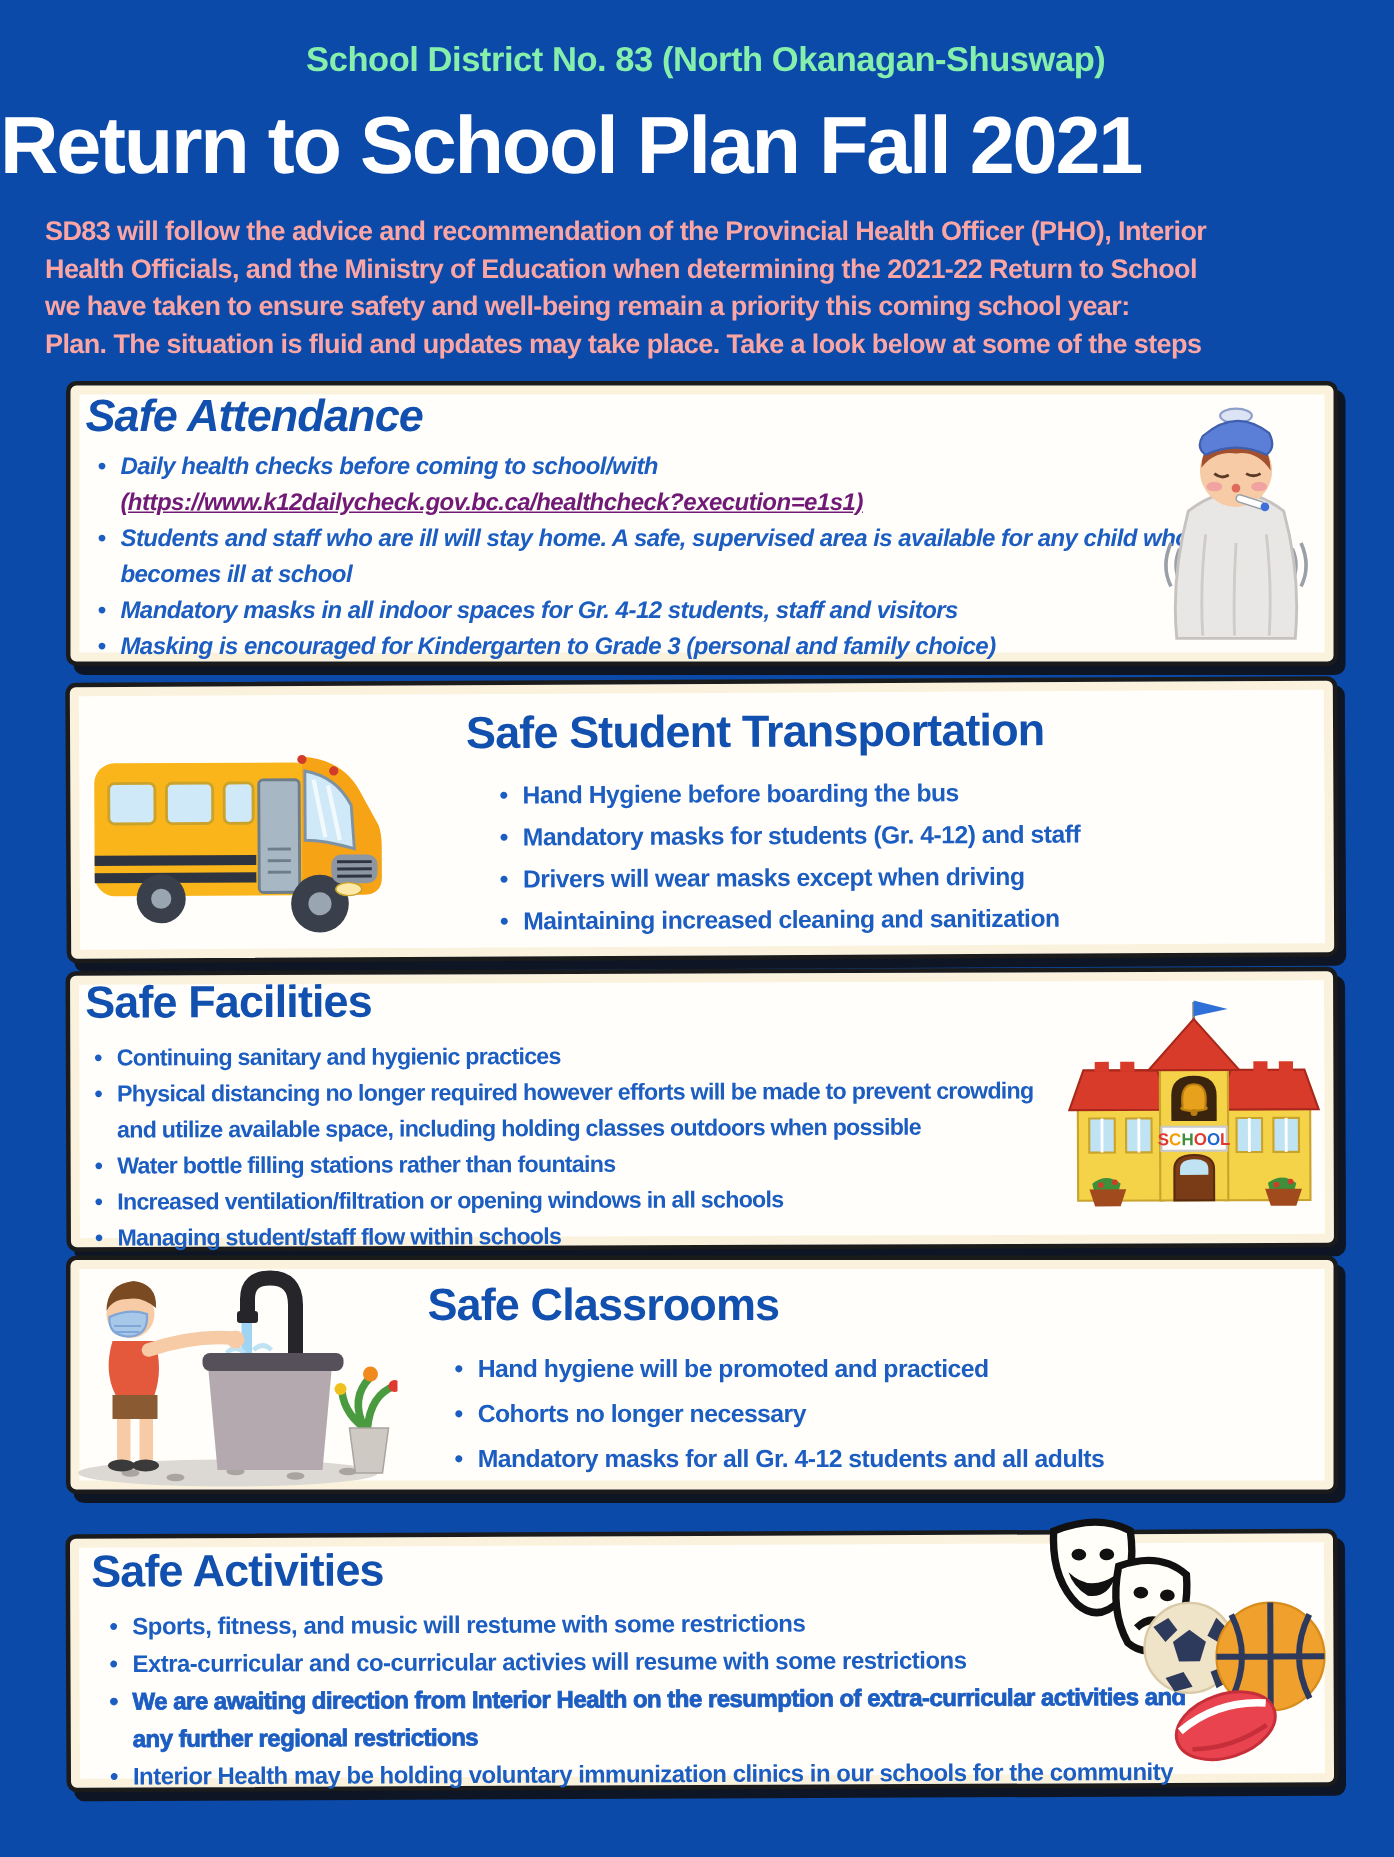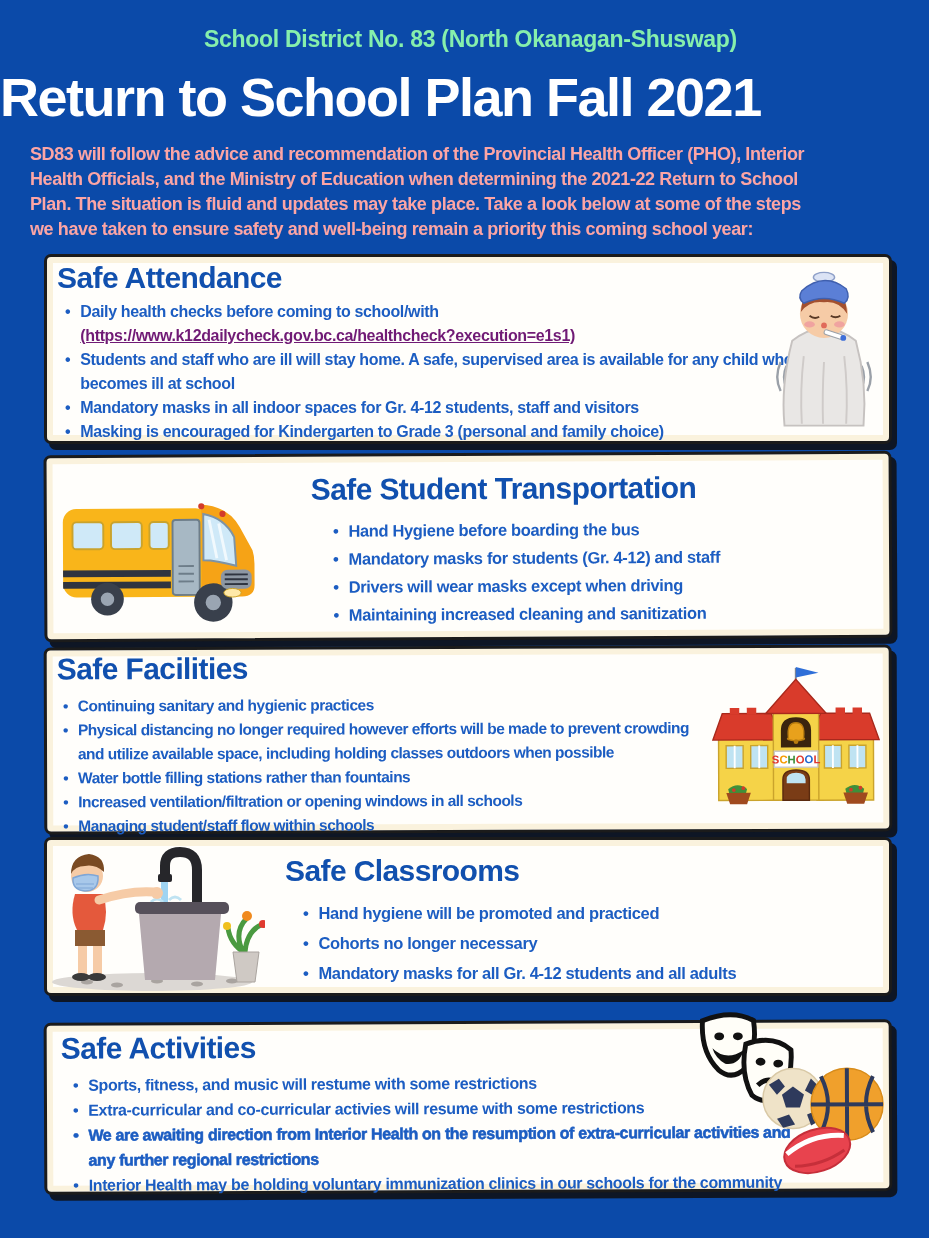--- a/index.html
+++ b/index.html
@@ -45,21 +45,21 @@
   .card li::before {
     content:"\2022"; flex:0 0 auto; margin-right:10px; color:#1c5dc2;
   }
   .blink { color:#701a75; text-decoration:underline; display:block; }
   .strong { -webkit-text-stroke:0.55px currentColor; }
 
   .content { position:absolute; }
   .illus { position:absolute; }
 
   
-  .c1 { top:254px; height:184px; }
+  .c1 { top:254px; height:184px;font-style:italic; }
   .c1 .content { left:10px; top:4px; width:762px; }
   .c1 ul { margin:5px 0 0 8px; }
   .c1 li { line-height:24px; max-width:748px; }
   .c1 .illus-sick { right:12px; top:8px; width:106px; height:168px; }
 
   
   .c2 { top:453px; height:181px; transform:rotate(-0.3deg); }
   .c2 .illus-bus { left:6px; top:22px; width:220px; height:152px; }
   .c2 .content { left:240px; top:16px; width:560px; }
   .c2 h2 { margin-left:24px; }
@@ -91,22 +91,22 @@
   .c5 .illus-balls { right:2px; top:30px; width:128px; height:124px; }
 </style>
 </head>
 <body>
 
 <div class="hdr-district">School District No. 83 (North Okanagan-Shuswap)</div>
 <div class="hdr-title">Return to School Plan Fall 2021</div>
 <div class="hdr-intro">
   <div>SD83 will follow the advice and recommendation of the Provincial Health Officer (PHO), Interior</div>
   <div>Health Officials, and the Ministry of Education when determining the 2021-22 Return to School</div>
+  <div>we have taken to ensure safety and well-being remain a priority this coming school year:</div>
   <div>Plan. The situation is fluid and updates may take place. Take a look below at some of the steps</div>
-  <div>we have taken to ensure safety and well-being remain a priority this coming school year:</div>
 </div>
 
 <section class="card c1">
   <div class="content">
     <h2>Safe Attendance</h2>
     <ul>
       <li>
         <div>
           <span>Daily health checks before coming to school/with</span>
           <a class="blink">(https://www.k12dailycheck.gov.bc.ca/healthcheck?execution=e1s1)</a>

